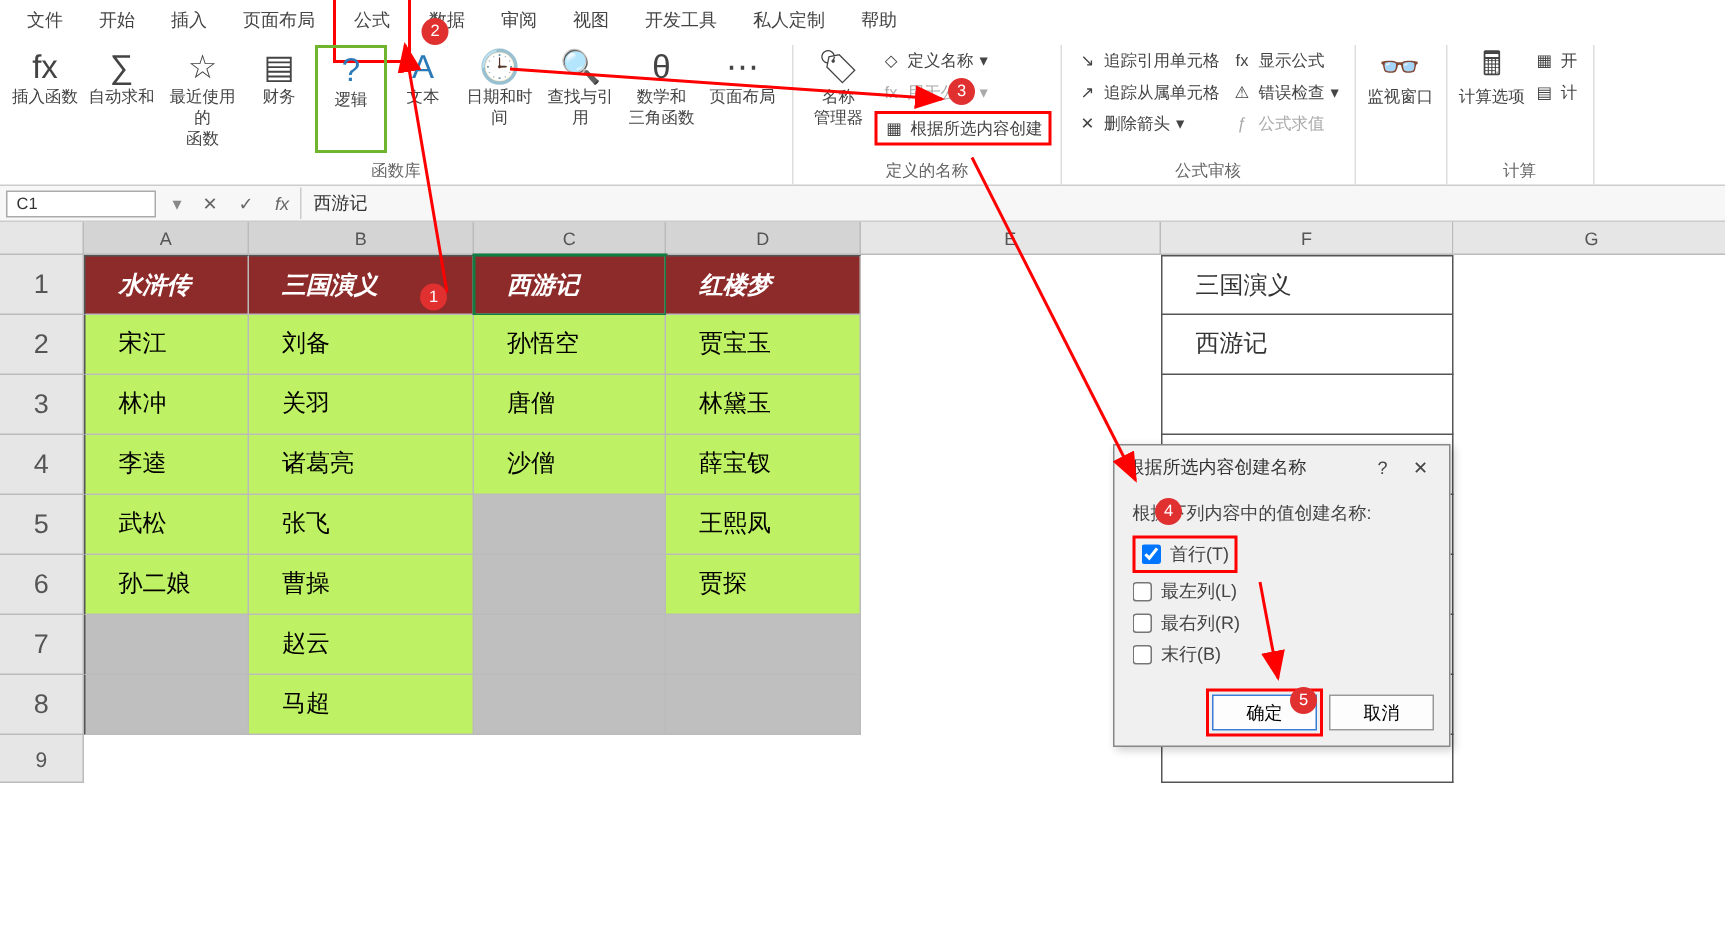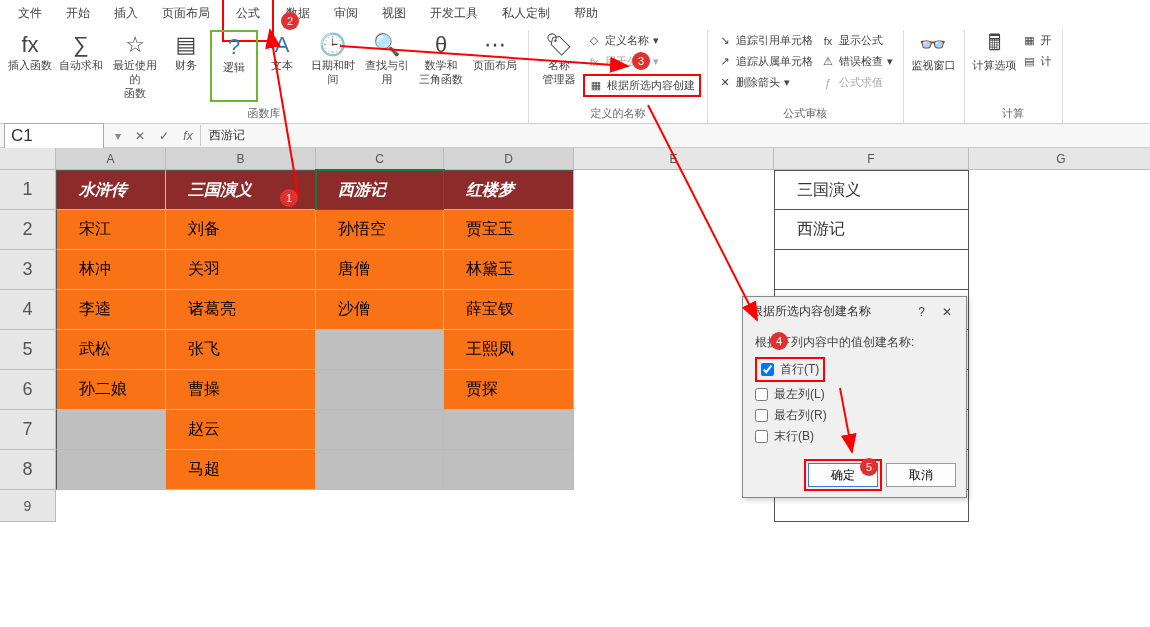--- a/index.html
+++ b/index.html
@@ -30,39 +30,39 @@
   .large-btn.slim { width:48px; }
   .group-name { position:absolute; bottom:2px; left:0; right:0; text-align:center; font-size:11px; color:#666; }
   .highlight-green { border:2px solid #6fb52e; }
   .small-row { display:flex; flex-direction:column; gap:4px; padding-top:2px; }
   .small-btn { display:flex; align-items:center; gap:4px; font-size:11px; color:#444; padding:1px 4px; white-space:nowrap; }
   .small-btn .sic { width:14px; text-align:center; }
   .highlight-red-box { border:2px solid #f00; padding:2px 4px !important; }
 
   
   .formula-bar { display:flex; align-items:center; height:24px; border-bottom:1px solid #ccc; background:#f7f7f7; }
-  .namebox { width:100px; border:1px solid #aaa; background:#fff; padding:2px 6px; font-size:17px; margin:2px 4px; }
+  .namebox { width:100px; border:1px solid #aaa; background:#fff; padding:2px 6px; font-size:11px; margin:2px 4px; }
   .fbar-btn { width:24px; text-align:center; color:#666; font-size:12px; }
   .fbar-input { flex:0 0 700px; border-left:1px solid #ccc; padding:2px 8px; background:#f7f7f7; }
 
   
   .sheet-area { position:relative; }
   .corner { position:absolute; left:0; top:0; width:56px; height:22px; background:#e6e6e6; border-right:1px solid #bbb; border-bottom:1px solid #bbb; }
   .col-headers { position:absolute; left:56px; top:0; display:flex; height:22px; }
   .col-hd { width:130px; background:#e6e6e6; border-right:1px solid #bbb; border-bottom:1px solid #bbb; text-align:center; line-height:22px; color:#555; position:relative; }
   .col-hd.sel { background:#d4d4d4; }
   .col-hd.wide { width:190px; }
   .row-headers { position:absolute; left:0; top:22px; display:flex; flex-direction:column; }
   .row-hd { height:40px; width:56px; background:#e6e6e6; border-right:1px solid #bbb; border-bottom:1px solid #bbb; text-align:center; color:#555; font-size:18px; display:flex; align-items:center; justify-content:center; }
   .row-hd.small { height:32px; font-size:14px; }
 
   .grid { position:absolute; left:56px; top:22px; }
   .cell { position:absolute; border-right:1px solid #bbb; border-bottom:1px solid #bbb; padding:4px 22px; font-size:16px; display:flex; align-items:center; background:#fff; }
   .hdr-cell { background:#8d2a2a; color:#fff; font-weight:bold; font-style:italic; }
-  .data-cell { background:#f97316; color:#000; }
+  .data-cell { background:#bef264; color:#000; }
   .blank-cell { background:#bfbfbf; }
   .border-left { border-left:1px solid #555; }
   .border-top { border-top:1px solid #555; }
   .floating-red-text { position:absolute; color:#c00000; font-size:26px; }
 
   .badge { position:absolute; width:18px; height:18px; border-radius:50%; background:#e03030; color:#fff; font-size:11px; display:flex; align-items:center; justify-content:center; z-index:50; }
 
   
   .dialog { position:absolute; background:#f0f0f0; border:1px solid #888; box-shadow:2px 2px 6px rgba(0,0,0,0.2); width:225px; }
   .dlg-title { display:flex; justify-content:space-between; align-items:center; padding:6px 8px; font-size:12px; }

